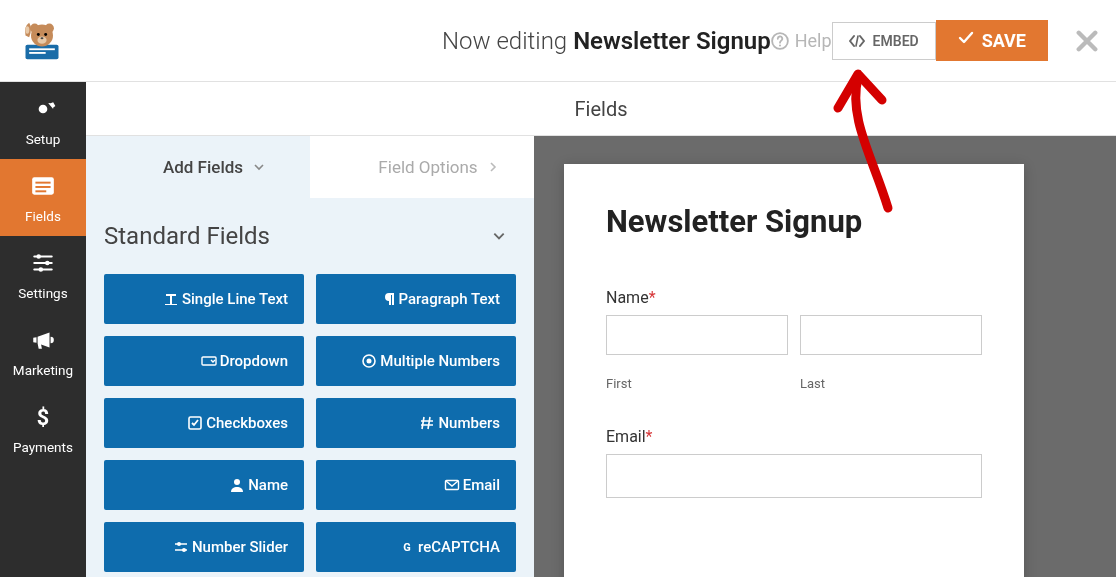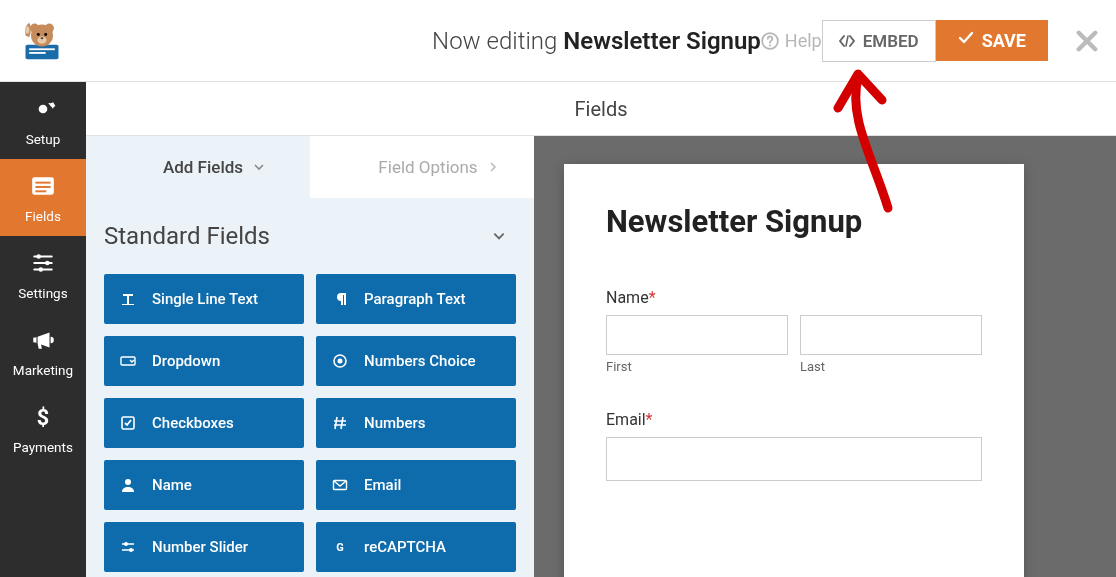--- a/index.html
+++ b/index.html
@@ -3,50 +3,50 @@
   <meta charset="utf-8">
   <style>
     * { margin: 0; padding: 0; box-sizing: border-box; font-family: -apple-system, BlinkMacSystemFont, "Segoe UI", Roboto, sans-serif; }
     body { width: 1116px; height: 577px; overflow: hidden; background: #fff; position: relative; }
     .topbar { height: 82px; border-bottom: 1px solid #e1e1e1; display: flex; align-items: center; padding: 0 18px; }
     .logo { width: 48px; height: 48px; display: flex; align-items: center; justify-content: center; }
     .now-editing { margin-left: auto; display: flex; align-items: center; font-size: 24px; color: #444; }
     .now-editing .label { font-weight: 300; color: #444; }
     .now-editing .formname { font-weight: 600; color: #222; }
     .help-link { color: #b6b6b6; font-size: 18px; display: flex; align-items: center; gap: 6px; text-decoration: none; }
-    .btn-embed { border: 1px solid #ccc; background: #fff; color: #666; padding: 10px 16px; font-size: 17px; font-weight: 600; display: flex; align-items: center; gap: 8px; cursor: pointer; }
+    .btn-embed { border: 1px solid #ccc; background: #fff; color: #666; padding: 10px 16px; font-size: 14px; font-weight: 600; display: flex; align-items: center; gap: 8px; cursor: pointer; }
     .btn-save { border: none; background: #e27730; color: #fff; padding: 10px 22px; font-size: 18px; font-weight: 700; display: flex; gap: 8px; cursor: pointer; }
     .close-x { color: #bbb; font-size: 32px; font-weight: 700; margin-left: 28px; cursor: pointer; }
     .body-row { display: flex; height: calc(577px - 82px); }
     .sidebar { width: 86px; background: #2d2d2d; display: flex; flex-direction: column; }
     .sidebar-item { color: #fff; text-align: center; padding: 14px 4px 12px 4px; cursor: pointer; font-size: 14px; }
     .sidebar-item.active { background: #e27730; }
     .sidebar-item .si-label { display: block; margin-top: 6px; font-size: 13.5px; font-weight: 400;}
     .main { flex: 1; display: flex; flex-direction: column; }
     .fields-header { height: 54px; background: #fff; border-bottom: 1px solid #e1e1e1; display: flex; align-items: center; justify-content: center; font-size: 20px; color: #444; font-weight: 400; }
     .cols { display: flex; flex: 1; min-height: 0; }
     .left-panel { width: 448px; background: #ebf3f9; display: flex; flex-direction: column; }
     .sub-tabs { display: flex; height: 62px; background: #fff; }
     .sub-tab { flex: 1; display: flex; align-items: center; justify-content: center; gap: 10px; color: #666; font-size: 17px; cursor: pointer; padding-left: 32px; }
     .sub-tab.active { background: #ebf3f9; color: #444; font-weight: 500; }
     .fields-scroll { overflow-y: auto; flex: 1; padding: 24px 18px 0 18px; }
     .fields-scroll::-webkit-scrollbar { width: 8px; }
     .fields-scroll::-webkit-scrollbar-thumb { background: #b6c7d4; border-radius: 4px; }
     .section-header { display: flex; justify-content: space-between; align-items: center; color: #444; font-size: 24px; font-weight: 400; margin-bottom: 12px; cursor: pointer; padding-right: 10px;}
     .field-grid { display: grid; grid-template-columns: 1fr 1fr; gap: 12px; padding-top: 12px; }
-    .field-chip { background: #0e6cad; color: #fff; padding: 16px 16px; font-size: 15px; font-weight: 500; cursor: move; display: flex; align-items: center; gap: 16px; border-radius: 2px; }
+    .field-chip { background: #0e6cad; color: #fff; padding: 16px 16px; font-size: 15px; font-weight: 500; cursor: move; display: flex; align-items: center; gap: 3px; border-radius: 2px; justify-content: flex-end; }
     .right-panel { flex: 1; background: #6b6b6b; padding: 28px 0 0 30px; position: relative; }
     .form-preview { background: #fff; width: 460px; min-height: 500px; padding: 40px 42px; box-shadow: 0 2px 12px rgba(0,0,0,0.2); }
     .form-title { font-size: 31px; font-weight: 700; color: #222; line-height: 1.15; margin-bottom: 48px; }
     .form-label { font-size: 16px; color: #333; display: block; margin-bottom: 8px; }
     .req { color: #d63638; }
     .name-row { display: flex; gap: 12px; margin-bottom: 36px; }
     .name-col { flex: 1; }
     .text-in { width: 100%; border: 1px solid #ccc; height: 40px; padding: 6px 8px; font-size: 15px; }
-    .sub-lbl { font-size: 13px; color: #666; margin-top: 4px; display: block; }
+    .sub-lbl { font-size: 13px; color: #666; margin-top: 21px; display: block; }
     .email-in { width: 100%; border: 1px solid #ccc; height: 44px; padding: 6px 8px; font-size: 15px; }
     .icon-svg { width: 16px; height: 16px; fill: currentColor; flex-shrink: 0; }
     .si-icon { width: 26px; height: 26px; fill: currentColor; }
     .arrow-svg { position: absolute; left: 788px; top: 68px; pointer-events: none; }
   </style>
 </head>
 <body>
 
 <div class="topbar">
   <div class="logo">
@@ -180,21 +180,21 @@
                   <rect x="1" y="4" width="14" height="8" rx="1" fill="none" stroke="currentColor" stroke-width="1.4"></rect>
                   <path d="M10 7l2 2 2-2" fill="none" stroke="currentColor" stroke-width="1.4"></path>
                 </svg>
                 <span>Dropdown</span>
               </div>
             <div class="field-chip">
                 <svg class="icon-svg" viewBox="0 0 16 16">
                   <circle cx="8" cy="8" r="6" fill="none" stroke="currentColor" stroke-width="1.6"></circle>
                   <circle cx="8" cy="8" r="2.5" fill="currentColor"></circle>
                 </svg>
-                <span>Numbers Choice</span>
+                <span>Multiple Numbers</span>
               </div>
             <div class="field-chip">
                 <svg class="icon-svg" viewBox="0 0 16 16">
                   <rect x="2" y="2" width="12" height="12" rx="1.5" fill="none" stroke="currentColor" stroke-width="1.6"></rect>
                   <path d="M5 8l2 2 4-5" fill="none" stroke="currentColor" stroke-width="1.8"></path>
                 </svg>
                 <span>Checkboxes</span>
               </div>
             <div class="field-chip">
                 <svg class="icon-svg" viewBox="0 0 16 16">

